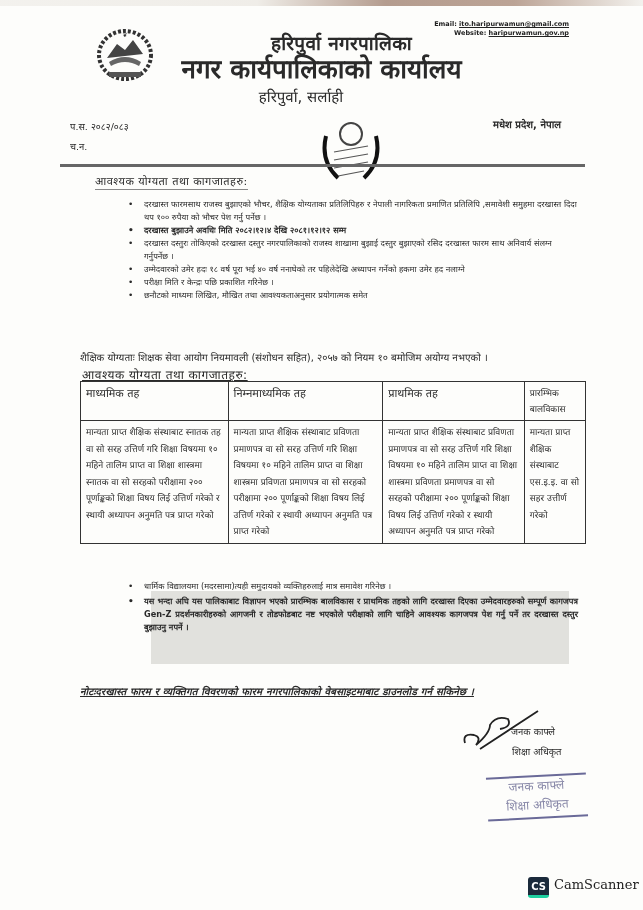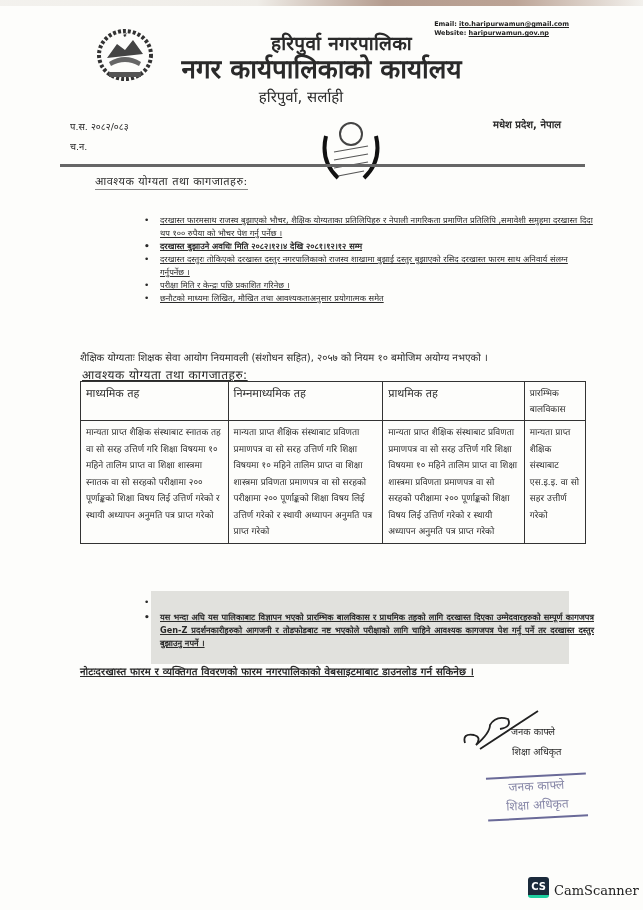--- a/index.html
+++ b/index.html
@@ -3,52 +3,52 @@
 <meta charset="utf-8">
 <style>
   html, body { margin:0; padding:0; }
   body {
     width:643px; height:910px; overflow:hidden; position:relative;
     background:#fdfdfb;
     font-family:"DejaVu Sans", sans-serif; color:#2a2a2a;
   }
   .topstrip { position:absolute; left:0; top:0; width:643px; height:6px; background:linear-gradient(90deg,#e9e6e0,#e2ddd5 40%,#6b3b22 60%,#7a4a30 80%,#e9e6e0); opacity:.5; }
   .abs { position:absolute; }
-  .contact { right:74px; top:20px; text-align:left; font-size:6.5px; font-weight:bold; line-height:9px; color:#222; }
+  .contact { right:74px; top:20px; text-align:right; font-size:6.5px; font-weight:bold; line-height:9px; color:#222; }
   .contact .u { text-decoration:underline; }
   .emblem { left:95px; top:28px; width:60px; height:54px; }
   .h1 { left:0; width:643px; top:30px; text-align:center; font-size:19px; font-weight:bold; padding-left:40px; box-sizing:border-box; letter-spacing:.3px; }
   .h2 { left:0; width:643px; top:50px; text-align:center; font-size:26px; font-weight:bold; box-sizing:border-box; }
   .h3 { left:0; width:562px; top:86px; text-align:center; font-size:15px; padding-left:40px; box-sizing:border-box; }
   .ref { left:70px; top:117px; font-size:9.5px; line-height:20px; }
   .province { right:82px; top:117px; font-size:10px; font-weight:bold; }
   .stamp { left:318px; top:116px; width:66px; height:72px; }
   .rule { left:60px; top:164px; width:525px; height:3px; background:#666; }
   .sec1 { left:95px; top:173px; font-size:11px; border-bottom:1px solid #888; padding-bottom:1px; letter-spacing:.5px; }
-  ul.bullets { position:absolute; left:130px; width:448px; margin:16px; padding:0; list-style:none; font-size:8.2px; line-height:13px;text-decoration:underline; }
+  ul.bullets { position:absolute; left:130px; width:448px; margin:0; padding:0; list-style:none; font-size:8.2px; line-height:13px; }
   ul.bullets li { position:relative; padding-left:14px; }
   ul.bullets li::before { content:"•"; position:absolute; left:-2px; top:0; font-size:9px; }
   .b1 { top:198px; }
   .bold { font-weight:bold; }
   .eduline { left:80px; top:350px; font-size:10px; }
   .sec2 { left:82px; top:366px; font-size:12px; text-decoration:underline; letter-spacing:.5px; }
   table.quals { position:absolute; left:80px; top:381px; width:506px; border-collapse:collapse; font-size:8.9px; line-height:16.5px; }
   table.quals td, table.quals th { border:1px solid #333; vertical-align:top; padding:3px 5px; text-align:left; font-weight:normal;margin-top:28px; }
   table.quals th { font-size:11px; height:32px; line-height:18px; }
   table.quals th.small { font-size:8.9px; line-height:16px; }
   .c1 { width:136px; } .c2 { width:143px; } .c3 { width:130px; } .c4 { width:50px; }
   .b2 { top:580px; left:130px; width:450px; font-size:7.3px; }
   .hl { position:absolute; left:151px; top:591px; width:418px; height:73px; background:#e1e1dd; }
   .b3 { top:595px; left:130px; width:450px; font-size:11px; line-height:17.5px; font-weight:bold; text-align:justify; }
-  .note { left:80px; top:664px; font-size:10px; text-decoration:underline; font-weight:bold; letter-spacing:.2px; }
+  .note { left:80px; top:684px; font-size:10px; text-decoration:underline; font-weight:bold; letter-spacing:.2px;font-style:italic; }
   .sig { left:460px; top:705px; width:80px; height:45px; }
   .signame { left:511px; top:725px; font-size:9.5px; }
   .sigtitle { left:512px; top:745px; font-size:9.5px; }
   .seal { left:487px; top:775px; width:100px; height:44px; border-top:2px solid #6a6a98; border-bottom:2px solid #6a6a98; box-sizing:border-box; color:#8888a8; font-size:12px; text-align:center; line-height:19px; transform:rotate(-3deg); }
-  .brand { left:528px; top:877px; display:flex; align-items:flex-end; }
+  .brand { left:528px; top:877px; display:flex; align-items:flex-start; }
   .cs-logo { width:21px; height:21px; background:#1b2a3b; color:#fff; font-weight:bold; font-size:10px; display:flex; align-items:center; justify-content:center; border-radius:3px; border-bottom:3px solid #1ed0a0; box-sizing:border-box; }
   .cs-text { font-family:"DejaVu Serif", serif; font-size:13px; margin-left:5px; color:#222; }
 </style>
 </head>
 <body>
 
 <div class="topstrip"></div>
 
 <div class="abs contact">
   <div><span>Email:</span> <span class="u">ito.haripurwamun@gmail.com</span></div>
@@ -86,20 +86,21 @@
 </svg>
 
 <div class="abs rule"></div>
 
 <div class="abs sec1">आवश्यक योग्यता तथा कागजातहरु:</div>
 
 <ul class="bullets b1">
   <li>दरखास्त फारमसाथ राजस्व बुझाएको भौचर, शैक्षिक योग्यताका प्रतिलिपिहरु र नेपाली नागरिकता प्रमाणित प्रतिलिपि ,समावेशी समुहमा दरखास्त दिदा थप १०० रुपैया को भौचर पेश गर्नु पर्नेछ ।</li>
   <li class="bold">दरखास्त बुझाउने अवधिः मिति २०८२।१२।४ देखि २०८१।१२।१२ सम्म</li>
   <li>दरखास्त दस्तुरः तोकिएको दरखास्त दस्तुर नगरपालिकाको राजस्व शाखामा बुझाई दस्तुर बुझाएको रसिद दरखास्त फारम साथ अनिवार्य संलग्न गर्नुपर्नेछ ।</li>
+  <li>उम्मेदवारको उमेर हदः १८ वर्ष पूरा भई ४० वर्ष ननाघेको तर पहिलेदेखि अध्यापन गर्नेको हकमा उमेर हद नलाग्ने</li>
   <li>परीक्षा मिति र केन्द्रः पछि प्रकाशित गरिनेछ ।</li>
   <li>छनौटको माध्यमः लिखित, मौखित तथा आवश्यकताअनुसार प्रयोगात्मक समेत</li>
 </ul>
 
 <div class="abs eduline">शैक्षिक योग्यताः शिक्षक सेवा आयोग नियमावली (संशोधन सहित), २०५७ को नियम १० बमोजिम अयोग्य नभएको ।</div>
 
 <div class="abs sec2">आवश्यक योग्यता तथा कागजातहरु:</div>
 
 <table class="quals">
   <thead>

